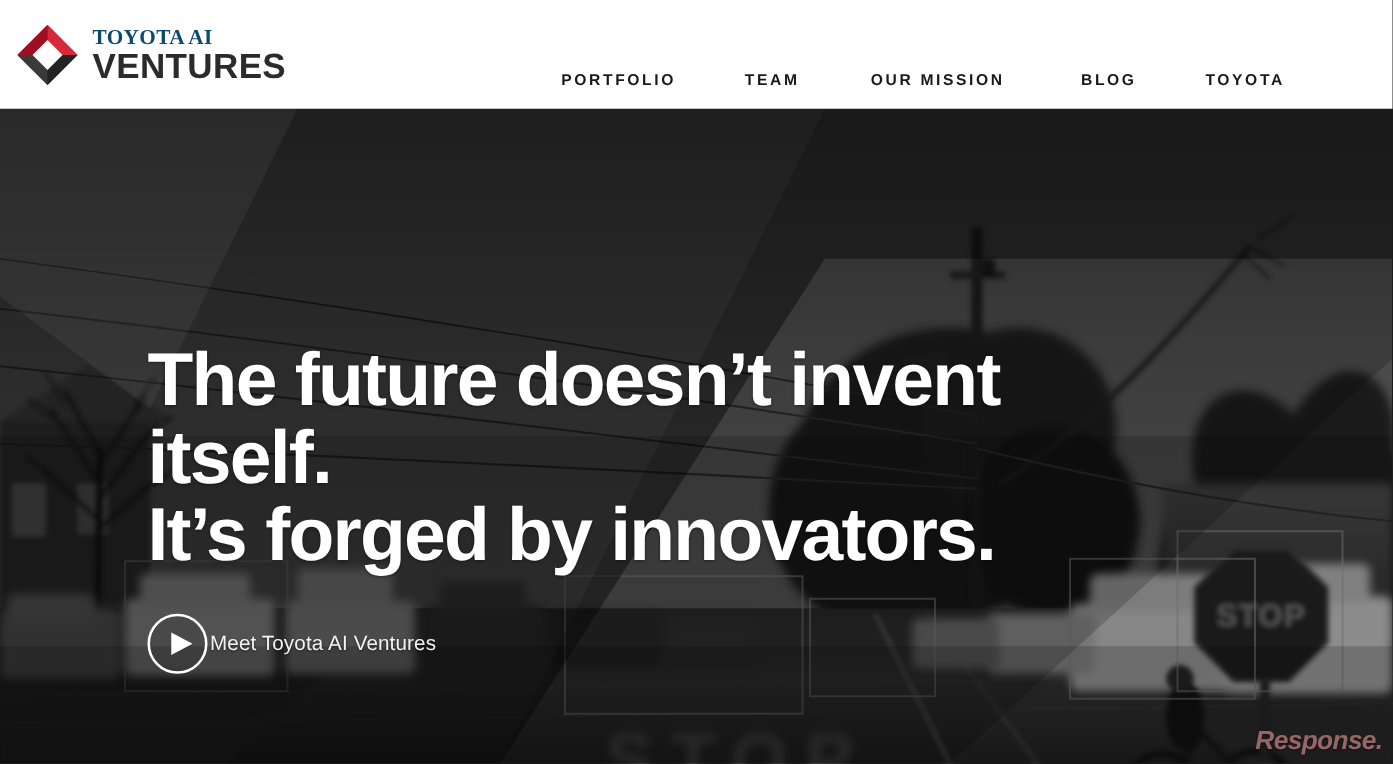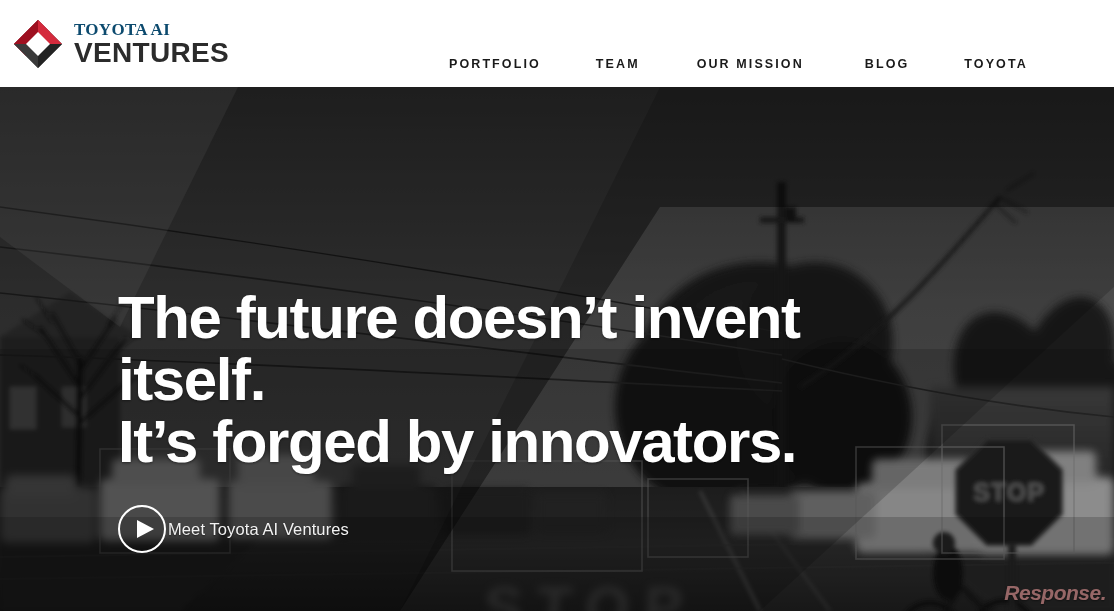--- a/index.html
+++ b/index.html
@@ -87,21 +87,21 @@
   }
 
   .hero-overlay-shapes {
     position:absolute; inset:0;
     width:100%; height:100%;
     pointer-events:none;
   }
 
   .hero-copy {
     position:absolute;
-    left:118px; top:200px;
+    left:118px; top:186px;
     z-index:10;
   }
 
   .hero-headline {
     color:#ffffff;
     font-size:60px;
     line-height:62px;
     font-weight:bold;
     letter-spacing:-1.4px;
     font-stretch:condensed;

